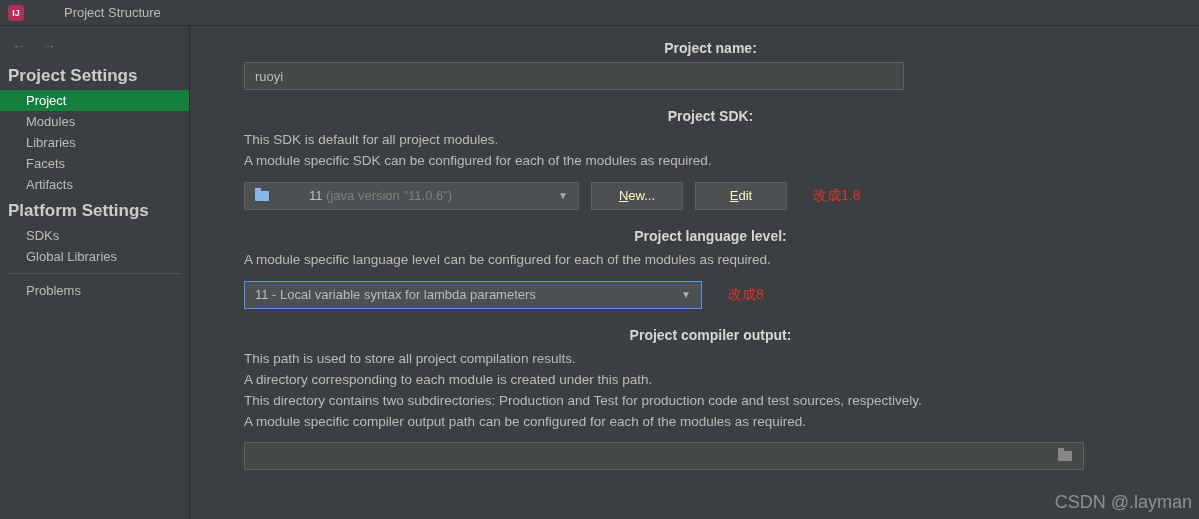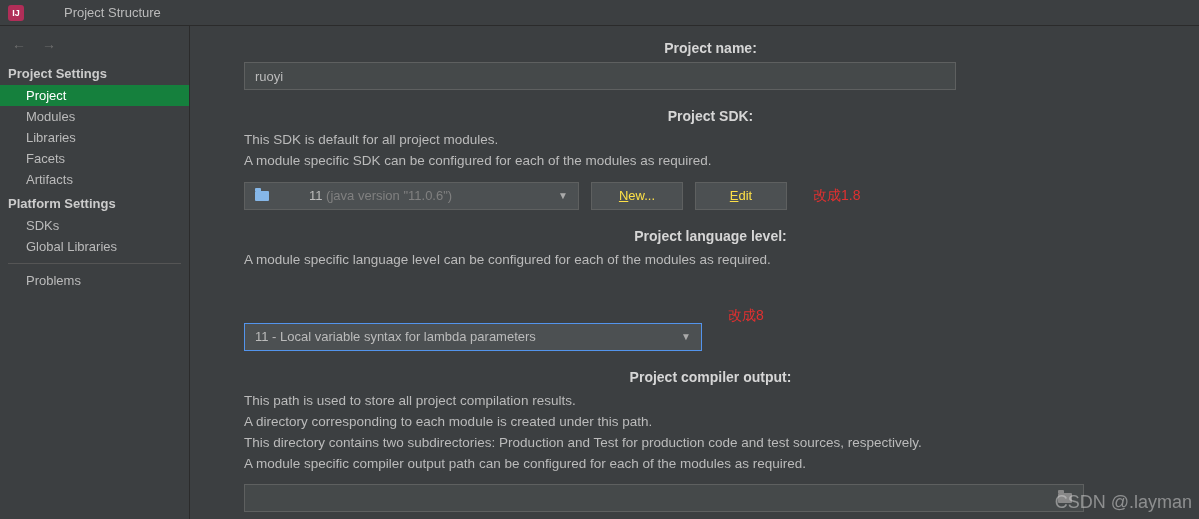--- a/index.html
+++ b/index.html
@@ -27,65 +27,65 @@
 .container { display: flex; height: calc(100% - 26px); }
 .sidebar {
   width: 190px;
   border-right: 1px solid #2b2b2b;
   padding-top: 6px;
 }
 .nav-arrows { display: flex; gap: 16px; padding: 4px 12px 8px 12px; }
 .arrow { color: #6e6e6e; font-size: 14px; }
 .section-header {
   padding: 6px 10px 4px 8px;
-  font-weight: bold; color: #cccccc; font-size: 13px;
+  font-weight: bold; color: #cccccc; font-size: 17px;
 }
 .sidebar-item {
   padding: 3px 10px 3px 26px;
   cursor: pointer;
 }
 .sidebar-item.active { background: #15803d; color: #ffffff; }
 .divider { height: 1px; background: #555; margin: 6px 8px; }
 .main {
   flex: 1; padding: 14px 22px;
   overflow-y: auto;
 }
 .field-label { font-weight: bold; font-size: 14px; color: #d6d6d6; margin-bottom: 6px; text-align: center; }
 .text-input {
-  width: 712px; height: 28px;
+  width: 660px; height: 28px;
   background: #45494a; border: 1px solid #5e6060;
   color: #bbbbbb; padding: 0 10px;
   font-size: 13px;
 }
 .text-input.full { width: 840px; }
 .desc { font-size: 13.5px; color: #bbbbbb; line-height: 1.55; }
 .section { margin-bottom: 18px; }
 .sdk-row { display: flex; align-items: center; gap: 12px; margin-top: 10px; }
 .dropdown {
   height: 28px; background: #4c5052; border: 1px solid #5e6060;
   color: #bbbbbb; display: flex; align-items: center;
   padding: 0 10px; cursor: pointer; position: relative;
 }
 .dropdown.sdk { width: 335px; }
-.dropdown.lang { width: 458px; border: 1px solid #5394ec; background: #4c5052; margin-top: 42px; }
+.dropdown.lang { width: 458px; border: 1px solid #5394ec; background: #4c5052; }
 .folder-icon {
   width: 14px; height: 10px; background: #86b7e8;
   margin-right: 8px; border-radius: 1px; position: relative;
 }
 .folder-icon::before {
   content: ""; position: absolute; top: -3px; left: 0;
   width: 6px; height: 3px; background: #86b7e8; border-radius: 1px 1px 0 0;
 }
 .dropdown-text { flex: 1; }
 .dropdown-text .dim { color: #808080; }
 .chevron { color: #aaa; font-size: 10px; }
 .btn {
   height: 28px; padding: 0 0;
   background: #4c5052; border: 1px solid #5e6060;
-  color: #fde047; cursor: pointer;
+  color: #fef9c3; cursor: pointer;
   display: inline-flex; align-items: center;
   font-size: 13px;
 }
 .btn .ul { text-decoration: underline; }
 .btn.new { width: 92px; justify-content: center; }
 .btn.edit { width: 92px; justify-content: center; }
 .annotation { color: #e03030; font-size: 14px; margin-left: 14px; }
 .watermark {
   position: absolute; right: 7px; bottom: 6px;
   color: #d0d0d0; font-size: 18px; opacity: 0.55;

